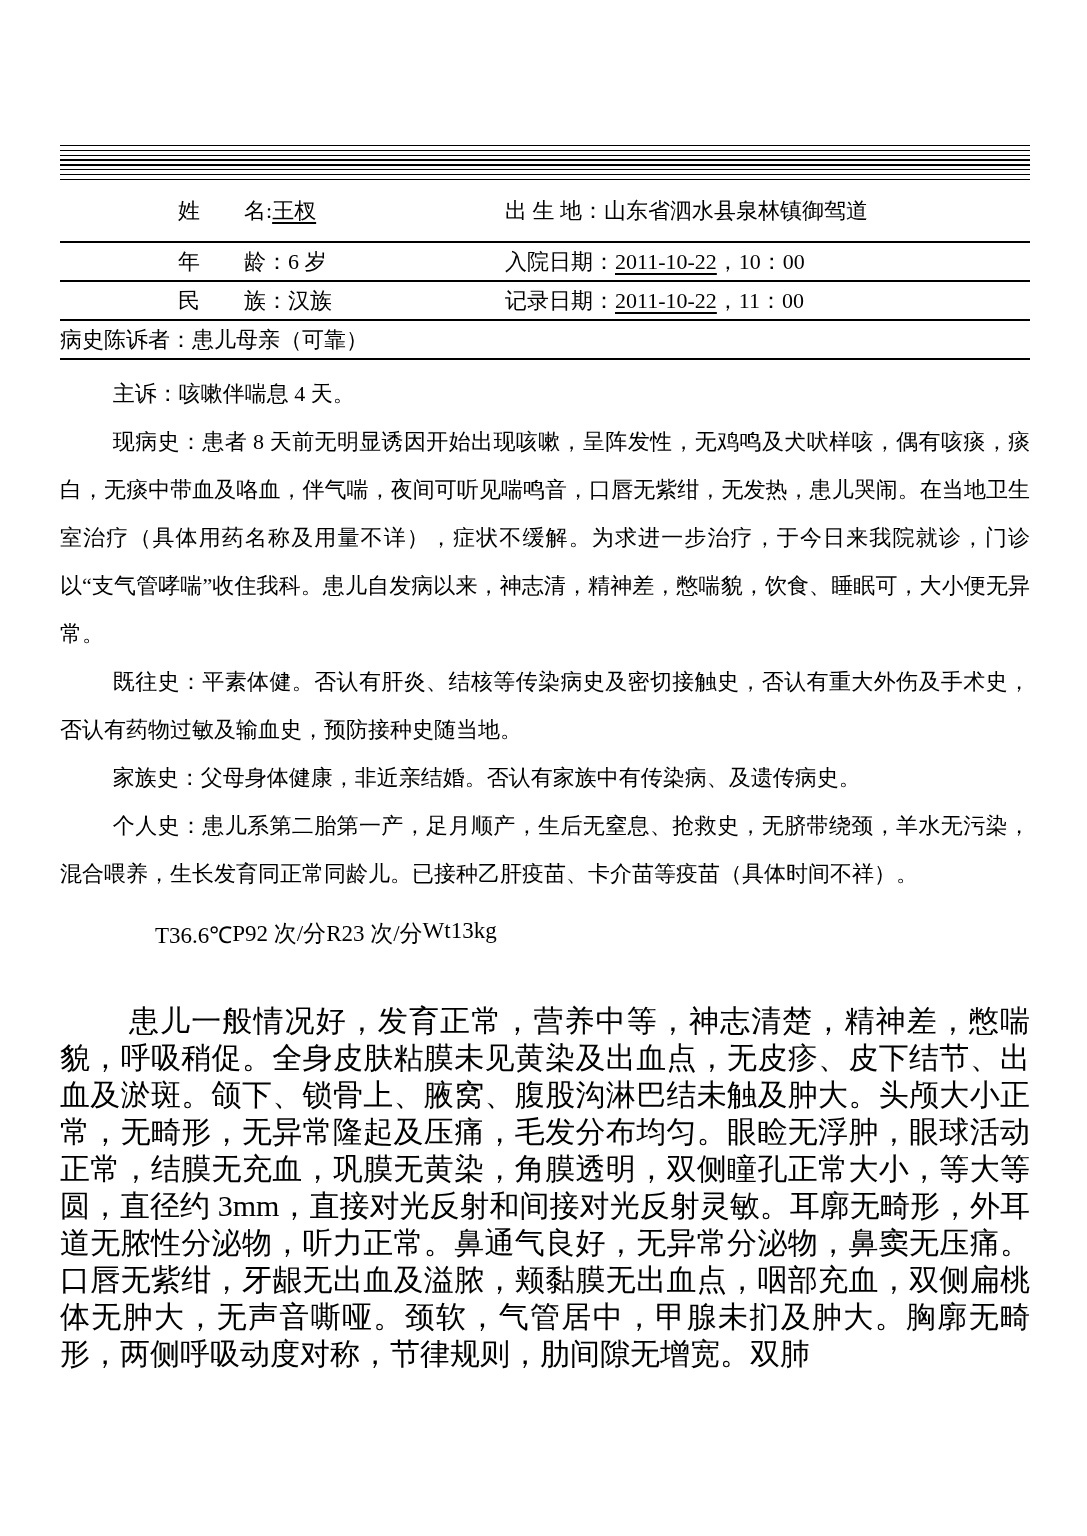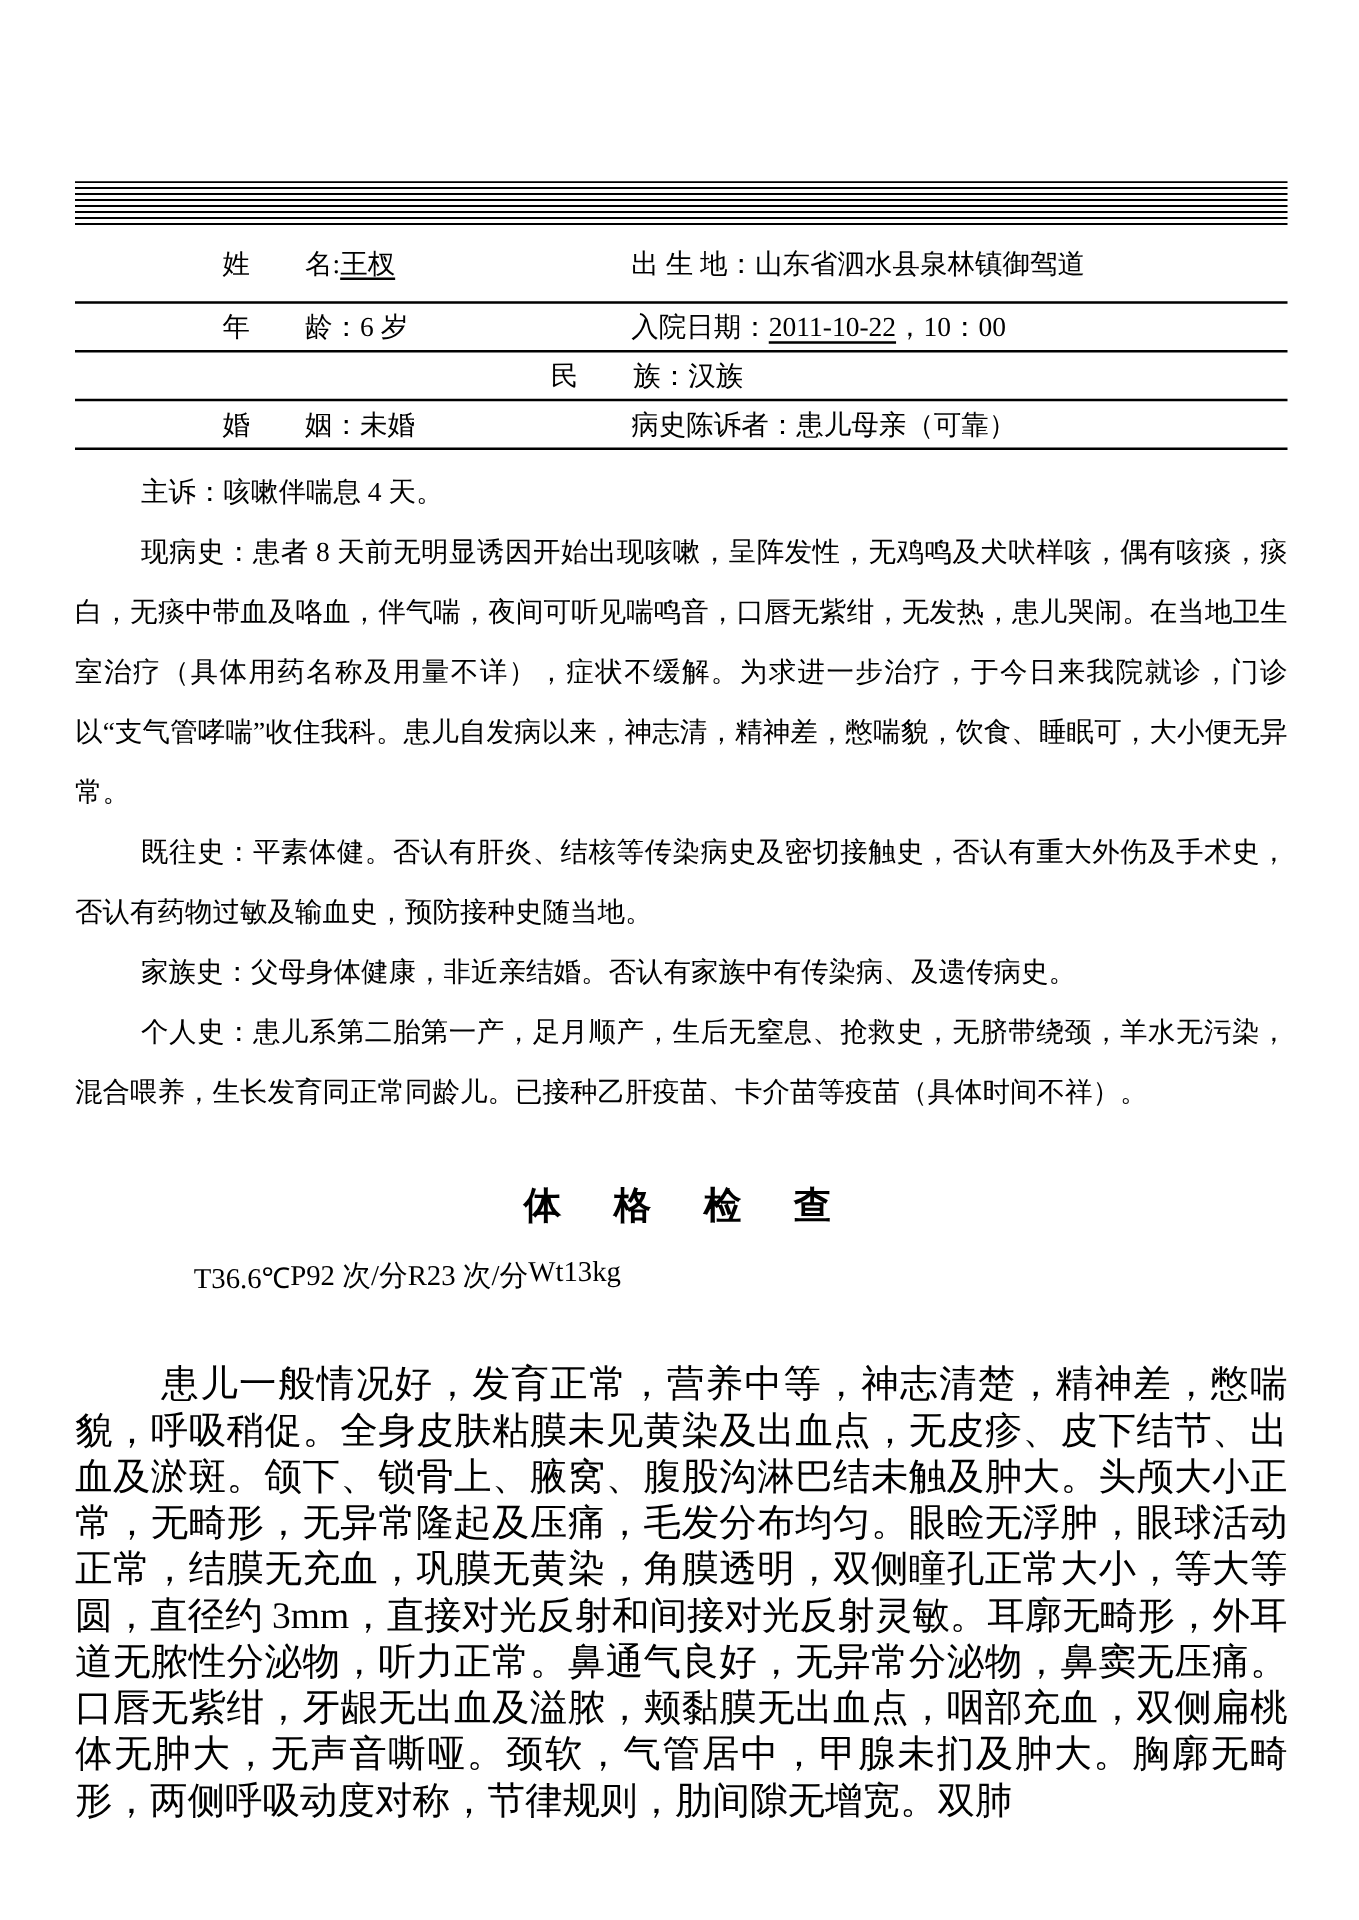--- a/index.html
+++ b/index.html
@@ -103,42 +103,41 @@
         </div>
         <div class="cell-right">
           <span>入院日期：</span><span class="u">2011-10-22</span><span>，10：00</span>
         </div>
       </div>
 
       <div class="info-row">
         <div class="cell-left">
           <span>民　　族：</span><span>汉族</span>
         </div>
+        <div class="cell-right">
+          <span>记录日期：</span><span class="u">2011-10-22</span><span>，11：00</span>
+        </div>
       </div>
 
       <div class="info-row">
-        <div class="cell-left">
-          <span>婚　　姻：</span><span>未婚</span>
-        </div>
         <div class="cell-right">
           <span>病史陈诉者：</span><span>患儿母亲（可靠）</span>
         </div>
       </div>
 
     </div>
 
     <div class="history">
       <p>主诉：咳嗽伴喘息 4 天。</p>
       <p>现病史：患者 8 天前无明显诱因开始出现咳嗽，呈阵发性，无鸡鸣及犬吠样咳，偶有咳痰，痰白，无痰中带血及咯血，伴气喘，夜间可听见喘鸣音，口唇无紫绀，无发热，患儿哭闹。在当地卫生室治疗（具体用药名称及用量不详），症状不缓解。为求进一步治疗，于今日来我院就诊，门诊以“支气管哮喘”收住我科。患儿自发病以来，神志清，精神差，憋喘貌，饮食、睡眠可，大小便无异常。</p>
       <p>既往史：平素体健。否认有肝炎、结核等传染病史及密切接触史，否认有重大外伤及手术史，否认有药物过敏及输血史，预防接种史随当地。</p>
       <p>家族史：父母身体健康，非近亲结婚。否认有家族中有传染病、及遗传病史。</p>
       <p>个人史：患儿系第二胎第一产，足月顺产，生后无窒息、抢救史，无脐带绕颈，羊水无污染，混合喂养，生长发育同正常同龄儿。已接种乙肝疫苗、卡介苗等疫苗（具体时间不祥）。</p>
     </div>
 
-    <div class="exam-heading">体　格　检　查</div>
 
     <div class="vitals">
       <span>T36.6℃</span>
       <span>P92 次/分</span>
       <span>R23 次/分</span>
       <span>Wt13kg</span>
     </div>
 
     <p class="exam-body">患儿一般情况好，发育正常，营养中等，神志清楚，精神差，憋喘貌，呼吸稍促。全身皮肤粘膜未见黄染及出血点，无皮疹、皮下结节、出血及淤斑。颌下、锁骨上、腋窝、腹股沟淋巴结未触及肿大。头颅大小正常，无畸形，无异常隆起及压痛，毛发分布均匀。眼睑无浮肿，眼球活动正常，结膜无充血，巩膜无黄染，角膜透明，双侧瞳孔正常大小，等大等圆，直径约 3mm，直接对光反射和间接对光反射灵敏。耳廓无畸形，外耳道无脓性分泌物，听力正常。鼻通气良好，无异常分泌物，鼻窦无压痛。口唇无紫绀，牙龈无出血及溢脓，颊黏膜无出血点，咽部充血，双侧扁桃体无肿大，无声音嘶哑。颈软，气管居中，甲腺未扪及肿大。胸廓无畸形，两侧呼吸动度对称，节律规则，肋间隙无增宽。双肺</p>
 

